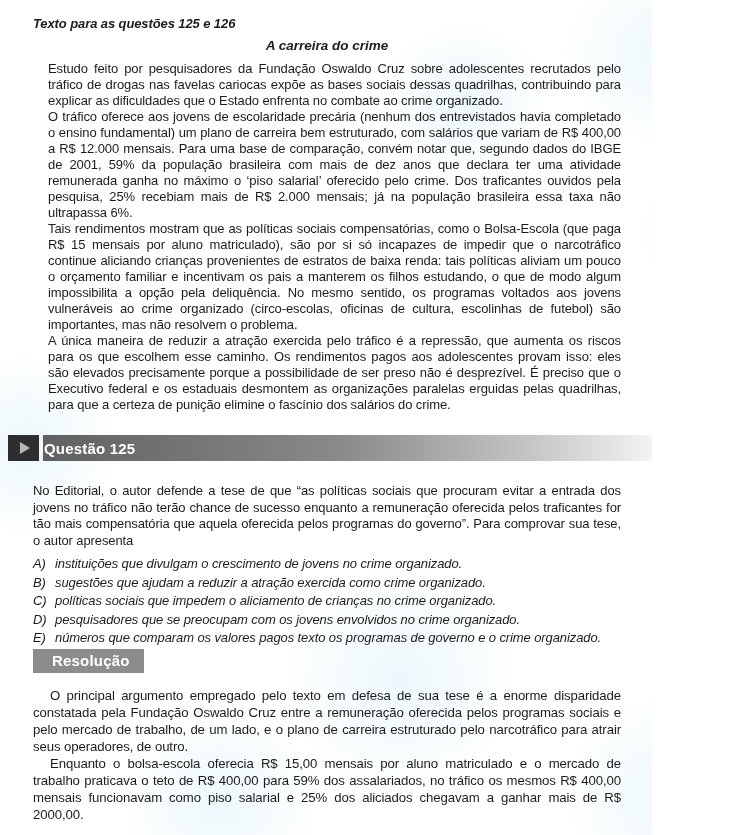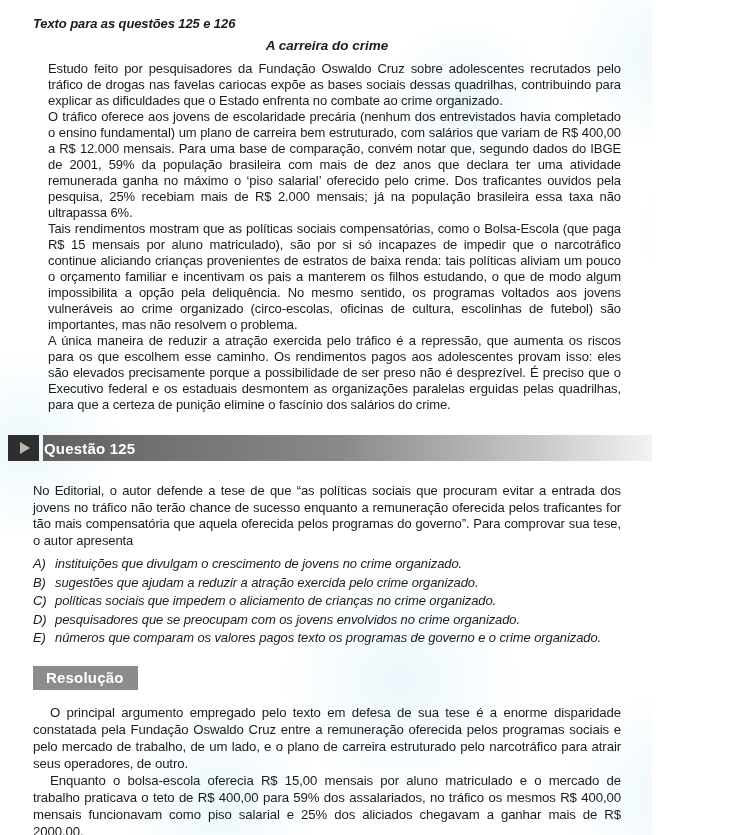--- a/index.html
+++ b/index.html
@@ -89,24 +89,24 @@
   .options{margin-top:7px;}
   .opt{
     font-size:13px;line-height:16px;font-style:italic;
     margin:2.5px 0;letter-spacing:-0.1px;
     display:flex;
   }
   .opt-letter{flex:0 0 22px;}
   .opt-text{flex:1;}
 
   .res-label{
-    display:inline-block;margin-top:17px;
+    display:inline-block;
     background:var(--resolution-box);color:#ffffff;
     font-weight:bold;font-size:15px;
-    padding:3px 14px 4px 13px;letter-spacing:0.2px;
+    padding:3px 14px 4px 19px;letter-spacing:0.2px;
   }
   .res-body{margin-top:14px;}
   .res-body p{
     font-size:13.2px;line-height:17px;
     text-align:justify;text-indent:17px;letter-spacing:-0.1px;
   }
   .answer{
     margin-top:14px;font-size:13.5px;font-weight:bold;letter-spacing:-0.1px;padding-left:35px;
   }
 </style>
@@ -154,21 +154,21 @@
 
     <div class="options">
 
         <div class="opt">
           <span class="opt-letter">A)</span>
           <span class="opt-text">instituições que divulgam o crescimento de jovens no crime organizado.</span>
         </div>
 
         <div class="opt">
           <span class="opt-letter">B)</span>
-          <span class="opt-text">sugestões que ajudam a reduzir a atração exercida pelo crime organizado.</span>
+          <span class="opt-text">sugestões que ajudam a reduzir a atração exercida como crime organizado.</span>
         </div>
 
         <div class="opt">
           <span class="opt-letter">C)</span>
           <span class="opt-text">políticas sociais que impedem o aliciamento de crianças no crime organizado.</span>
         </div>
 
         <div class="opt">
           <span class="opt-letter">D)</span>
           <span class="opt-text">pesquisadores que se preocupam com os jovens envolvidos no crime organizado.</span>

